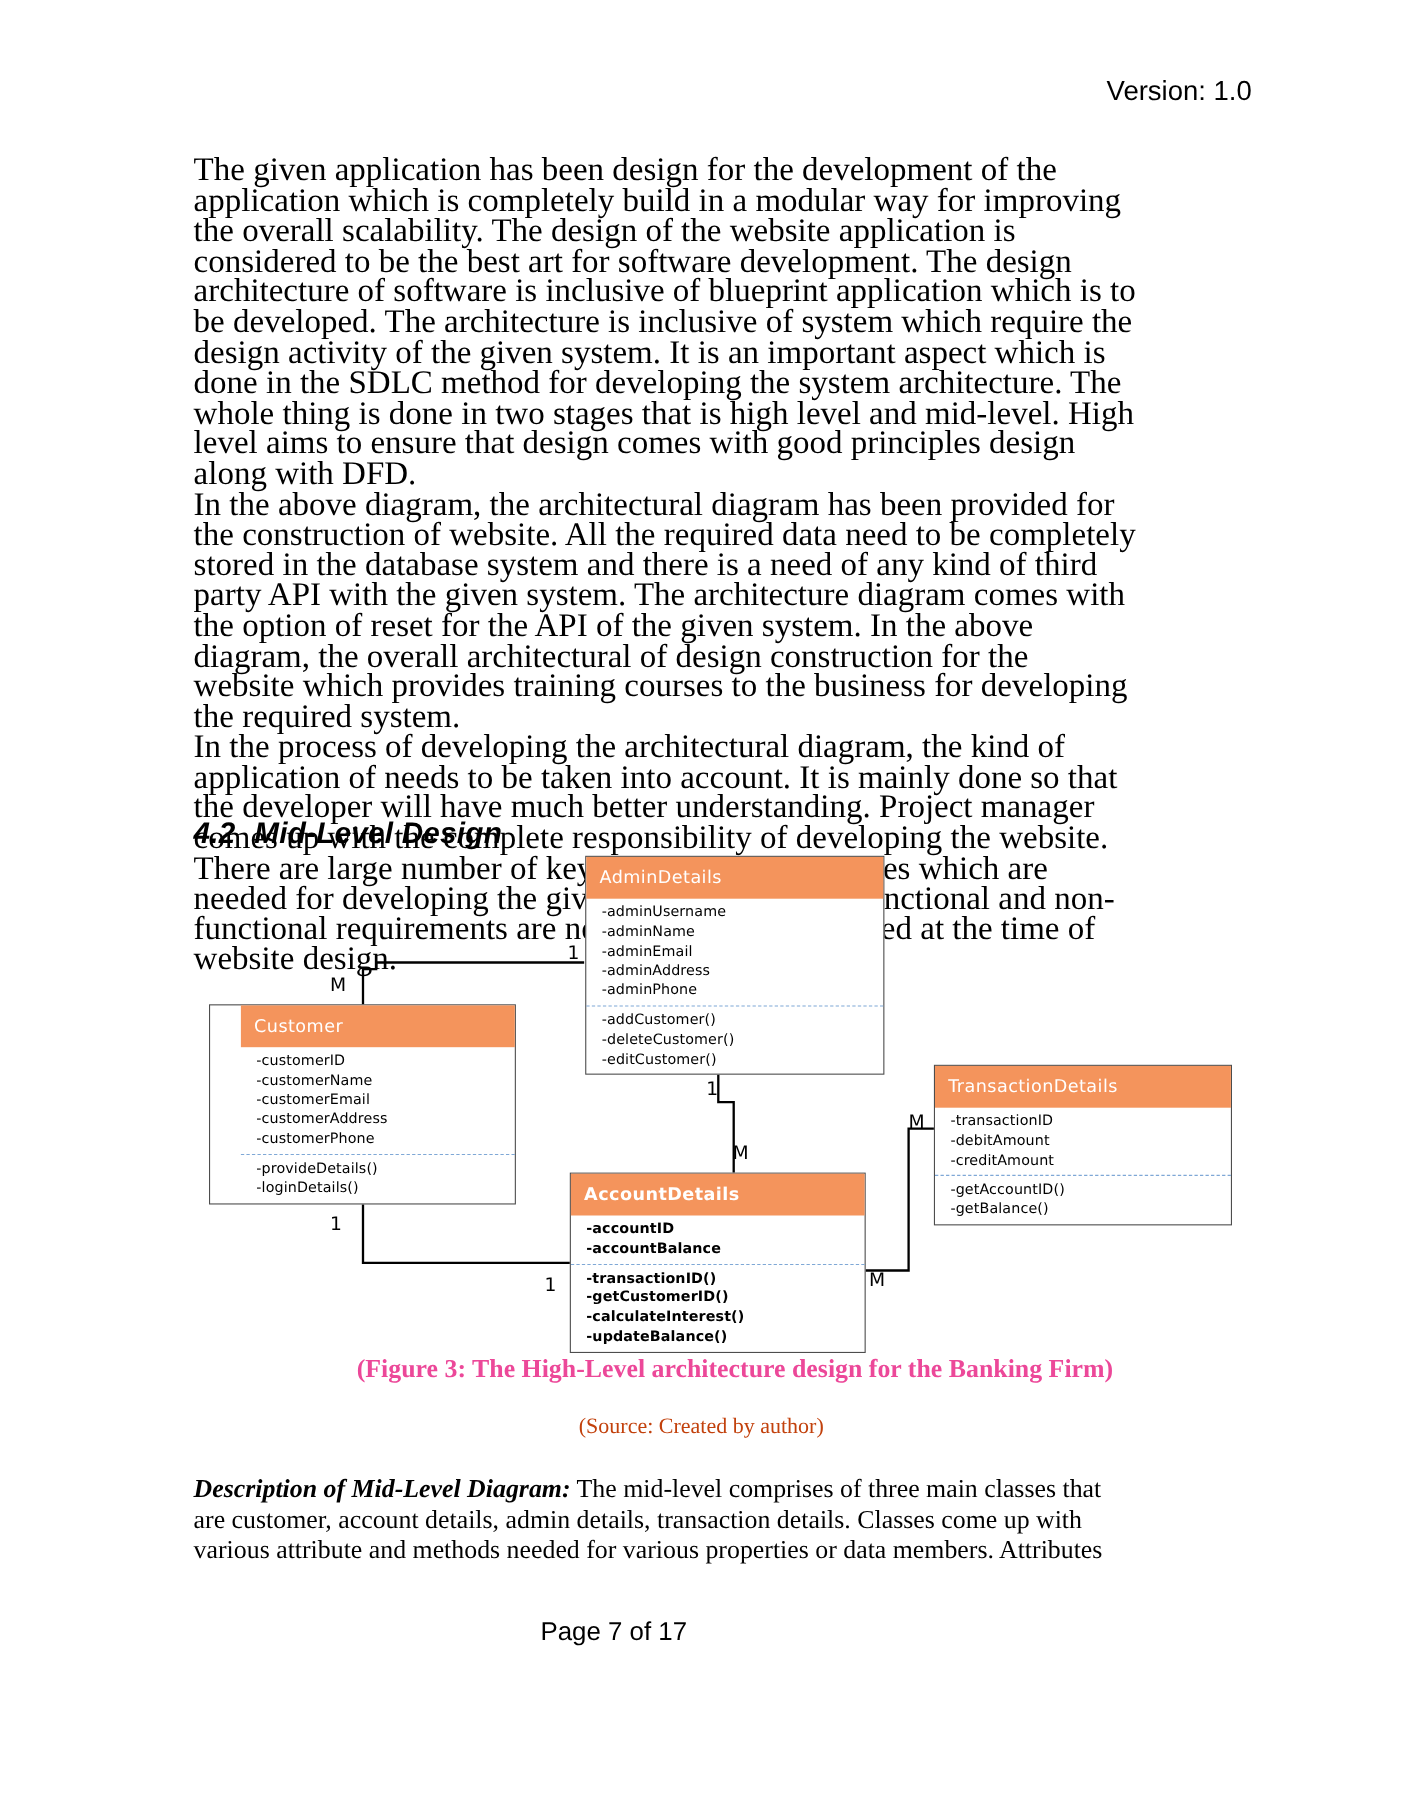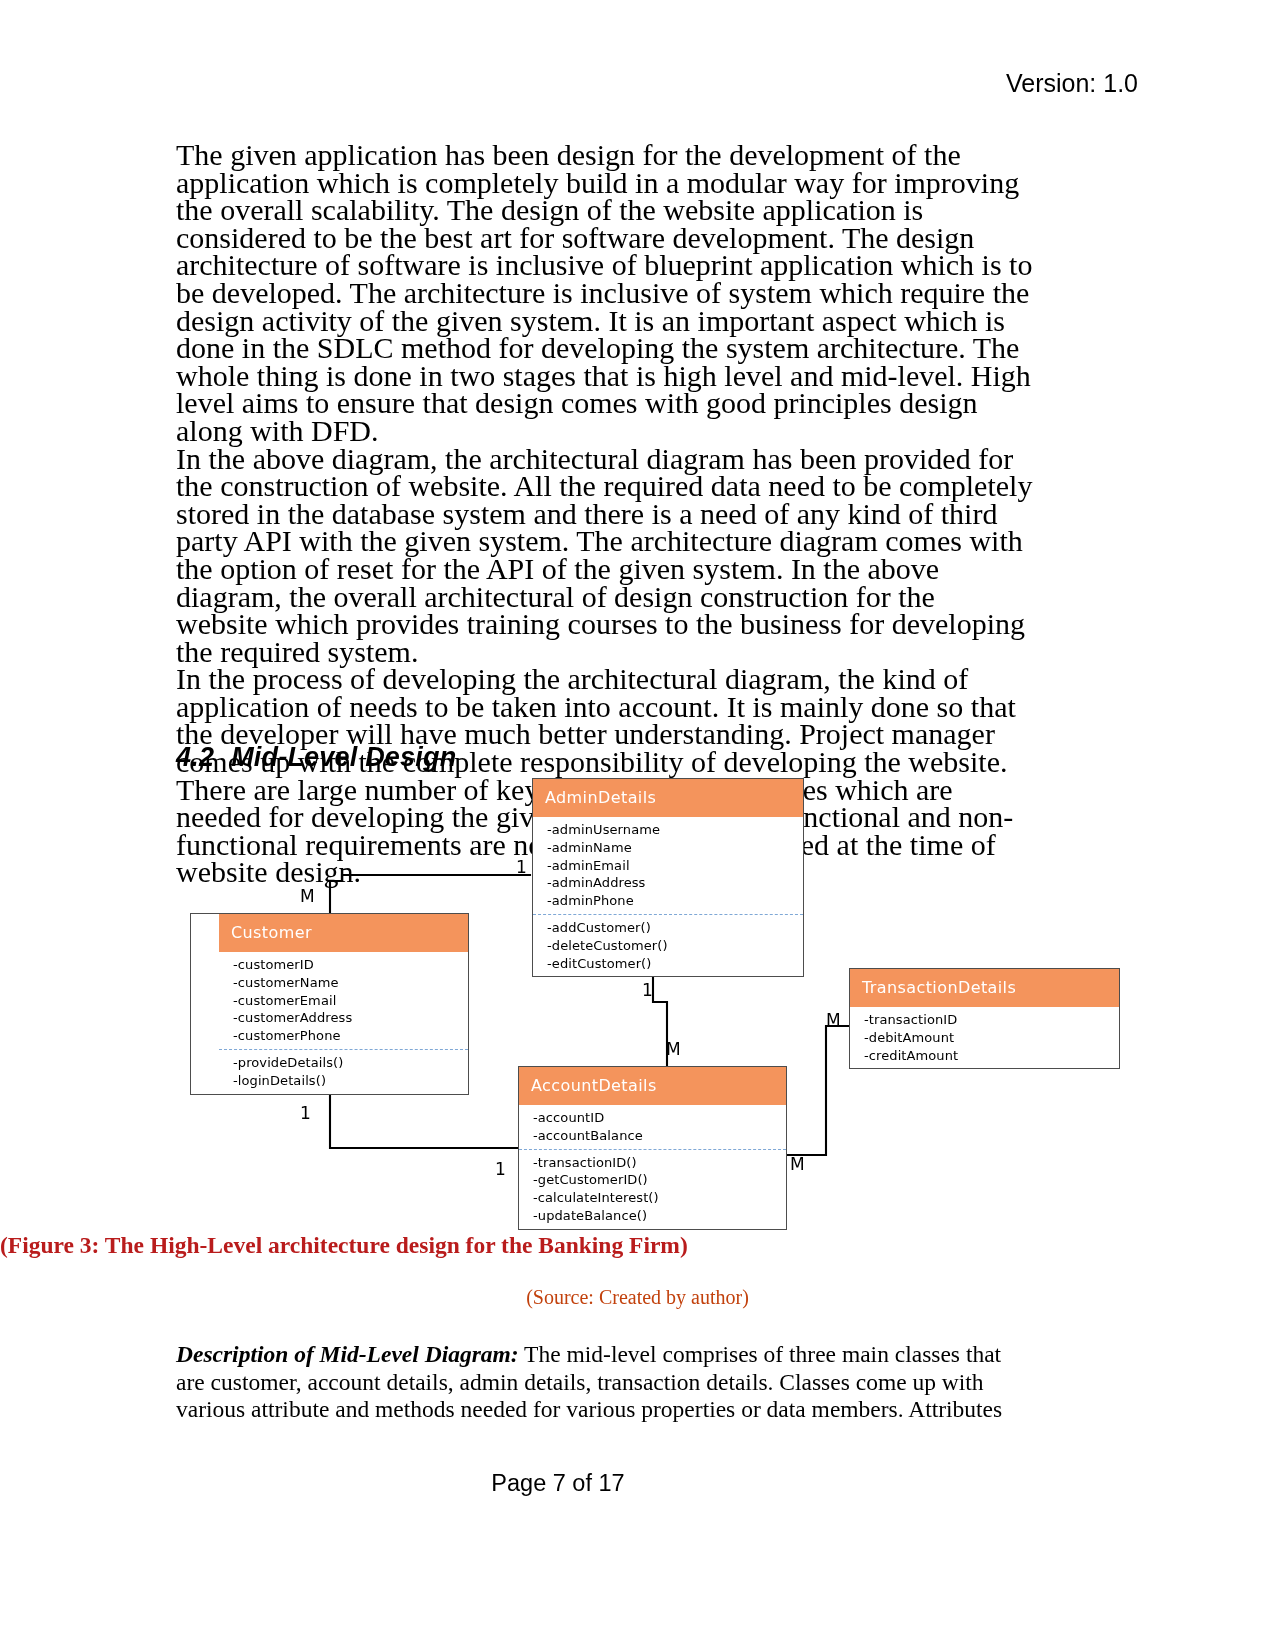--- a/index.html
+++ b/index.html
@@ -112,25 +112,25 @@
     color: #000;
     line-height: 17px;
   }
 
   
   .fig-caption {
     position: absolute;
     left: 0;
     top: 1232px;
     width: 1012px;
-    text-align: left;
+    text-align: right;
     font-family: "Liberation Serif", "DejaVu Serif", serif;
     font-size: 23.5px;
     font-weight: bold;
-    color: #b91c1c;
+    color: #ec4899;
   }
   .src-caption {
     position: absolute;
     left: 0;
     top: 1286px;
     width: 1275px;
     text-align: center;
     font-family: "Liberation Serif", "DejaVu Serif", serif;
     font-size: 20px;
     color: #c2410c;
@@ -224,23 +224,27 @@
       </div>
     </div>
 
     <div class="umlbox" style="left:659px; top:190px; width:271px;">
       <div class="title">TransactionDetails</div>
       <div class="compartment attributes">
         <div class="row">-transactionID</div>
         <div class="row">-debitAmount</div>
         <div class="row">-creditAmount</div>
       </div>
-    </div>
-
-    <div class="umlbox" style="left:328px; top:288px; width:269px;">
+      <div class="compartment methods">
+        <div class="row">-getAccountID()</div>
+        <div class="row">-getBalance()</div>
+      </div>
+    </div>
+
+    <div class="umlbox" style="left:328px; top:288px; width:269px;font-weight:bold;">
       <div class="title">AccountDetails</div>
       <div class="compartment attributes">
         <div class="row">-accountID</div>
         <div class="row">-accountBalance</div>
       </div>
       <div class="compartment methods">
         <div class="row">-transactionID()</div>
         <div class="row">-getCustomerID()</div>
         <div class="row">-calculateInterest()</div>
         <div class="row">-updateBalance()</div>

